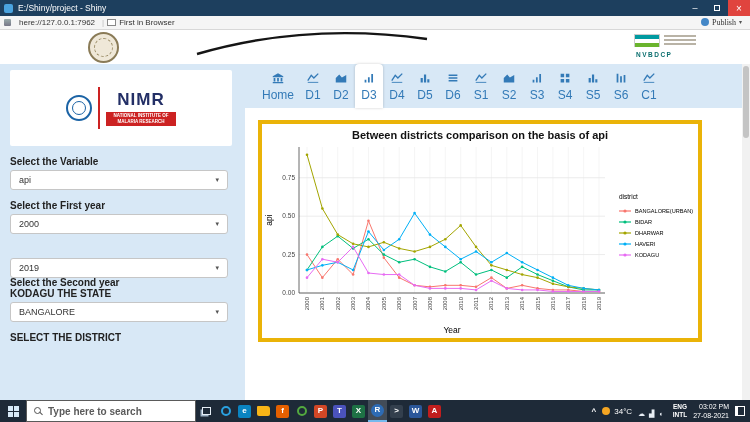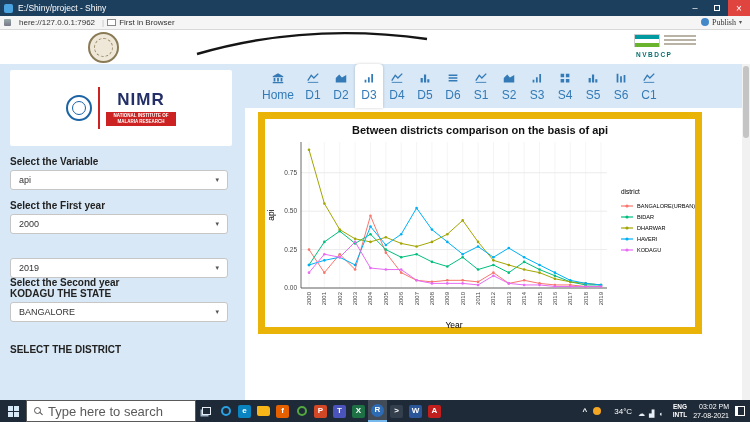--- a/index.html
+++ b/index.html
@@ -60,47 +60,47 @@
 
   
   .tabstrip{position:absolute;left:245px;top:64px;width:497px;height:44px;background:#d8e8f6;display:flex;align-items:flex-end;padding-left:12px;z-index:2;}
   .tab{width:28px;height:44px;display:flex;flex-direction:column;align-items:center;justify-content:center;gap:3px;cursor:pointer;flex:none;}
   .tab.wide{width:42px;}
   .tablbl{font-size:12px;color:#337ab7;}
   .tab.active{background:#fff;border-radius:4px 4px 0 0;box-shadow:0 0 3px rgba(0,0,0,0.2);}
   .main{position:absolute;left:245px;top:108px;width:497px;height:292px;background:#fff;}
 
   
-  .chartpanel{position:absolute;left:13px;top:4px;width:444px;height:222px;border:7px solid #eab308;background:#fff;}
+  .chartpanel{position:absolute;left:13px;top:12px;width:444px;height:222px;border:4px solid #eab308;background:#fff;}
   .charttitle{text-align:center;font-size:11px;font-weight:bold;color:#111;margin-top:5px;}
   #chart-svg{display:block;margin:0 auto;}
 
   
   .scrollbar{position:absolute;right:0;top:64px;width:8px;height:336px;background:#f1f1f1;z-index:3;}
   .scroll-thumb{position:absolute;left:1px;top:2px;width:6px;height:72px;background:#c4c4c4;border-radius:3px;}
 
   
   .taskbar{position:absolute;left:0;top:400px;width:750px;height:22px;background:#1e2a38;display:flex;align-items:center;color:#fff;z-index:40;}
   .start{width:26px;height:22px;display:flex;align-items:center;justify-content:center;cursor:pointer;flex:none;}
   .winlogo{display:grid;grid-template-columns:5px 5px;grid-template-rows:5px 5px;gap:1px;}
   .winlogo i{background:#d7e9f7;display:block;}
   .searchbox{width:170px;height:22px;background:#fff;border:1px solid #5a5a5a;display:flex;align-items:center;flex:none;cursor:text;}
   .mag{position:relative;width:9px;height:9px;margin:0 5px 0 7px;flex:none;}
   .mag::before{content:"";position:absolute;width:5px;height:5px;border:1.3px solid #555;border-radius:50%;left:0;top:0;}
   .mag::after{content:"";position:absolute;width:4px;height:1.3px;background:#555;transform:rotate(45deg);left:4.6px;top:6.4px;}
-  .searchbox .ph{font-size:13px;color:#5a5a5a;}
+  .searchbox .ph{font-size:10px;color:#5a5a5a;font-weight:bold;}
   .taskview{width:20px;height:22px;display:flex;align-items:center;justify-content:center;cursor:pointer;flex:none;}
   .tv-ico{width:9px;height:8px;border:1px solid #e6eef6;box-shadow:-2px 2px 0 -0.5px #9fb3c6;}
   .apps{display:flex;align-items:center;flex:none;}
   .app{width:19px;height:22px;display:flex;align-items:center;justify-content:center;cursor:pointer;}
   .app.active{background:rgba(255,255,255,0.16);border-bottom:2px solid #76b9ed;}
   .appico{width:13px;height:13px;border-radius:2px;color:#fff;font-size:8px;font-weight:bold;display:flex;align-items:center;justify-content:center;line-height:1;}
   .tray{margin-left:auto;display:flex;align-items:center;gap:6px;padding-right:5px;}
   .caret-up{font-size:8px;font-weight:bold;cursor:pointer;}
-  .weather{display:flex;align-items:flex-start;gap:13px;cursor:pointer;}
+  .weather{display:flex;align-items:flex-start;gap:4px;cursor:pointer;}
   .wsun{width:8px;height:8px;border-radius:50%;background:#f5a623;display:block;}
   .weather b{font-size:8px;font-weight:normal;}
   .trayico{font-size:7px;color:#e8eef5;cursor:pointer;}
   .lang{font-size:6.5px;font-weight:bold;line-height:1.25;text-align:center;cursor:pointer;}
   .clock{font-size:7px;line-height:1.3;text-align:right;cursor:pointer;}
   .notif{width:10px;height:10px;border:1px solid #fff;border-left-width:3px;cursor:pointer;}
 </style>
 </head>
 <body>
 
@@ -177,21 +177,21 @@
       <span class="sel-value">2019</span>
       <span class="caret">▾</span>
     </div>
 
     <div class="ctl-label" style="top:224px;">KODAGU THE STATE</div>
     <div class="select" style="top:238px;">
       <span class="sel-value">BANGALORE</span>
       <span class="caret">▾</span>
     </div>
 
-    <div class="ctl-label" style="top:268px;margin-top:12px;">SELECT THE DISTRICT</div>
+    <div class="ctl-label" style="top:268px;">SELECT THE DISTRICT</div>
   </div>
 
   <div class="tabstrip" id="tabbar">
       <div class="tab wide">
         <svg width="14" height="14" viewBox="0 0 16 16">
           <path d="M2 6 L8 2.5 L14 6 L14 7 L2 7 Z M3 8 H5 V12 H3 Z M7 8 H9 V12 H7 Z M11 8 H13 V12 H11 Z M2 12.5 H14 V14 H2 Z" fill="#337ab7"></path>
         </svg>
         <span class="tablbl">Home</span>
       </div>
       <div class="tab">

